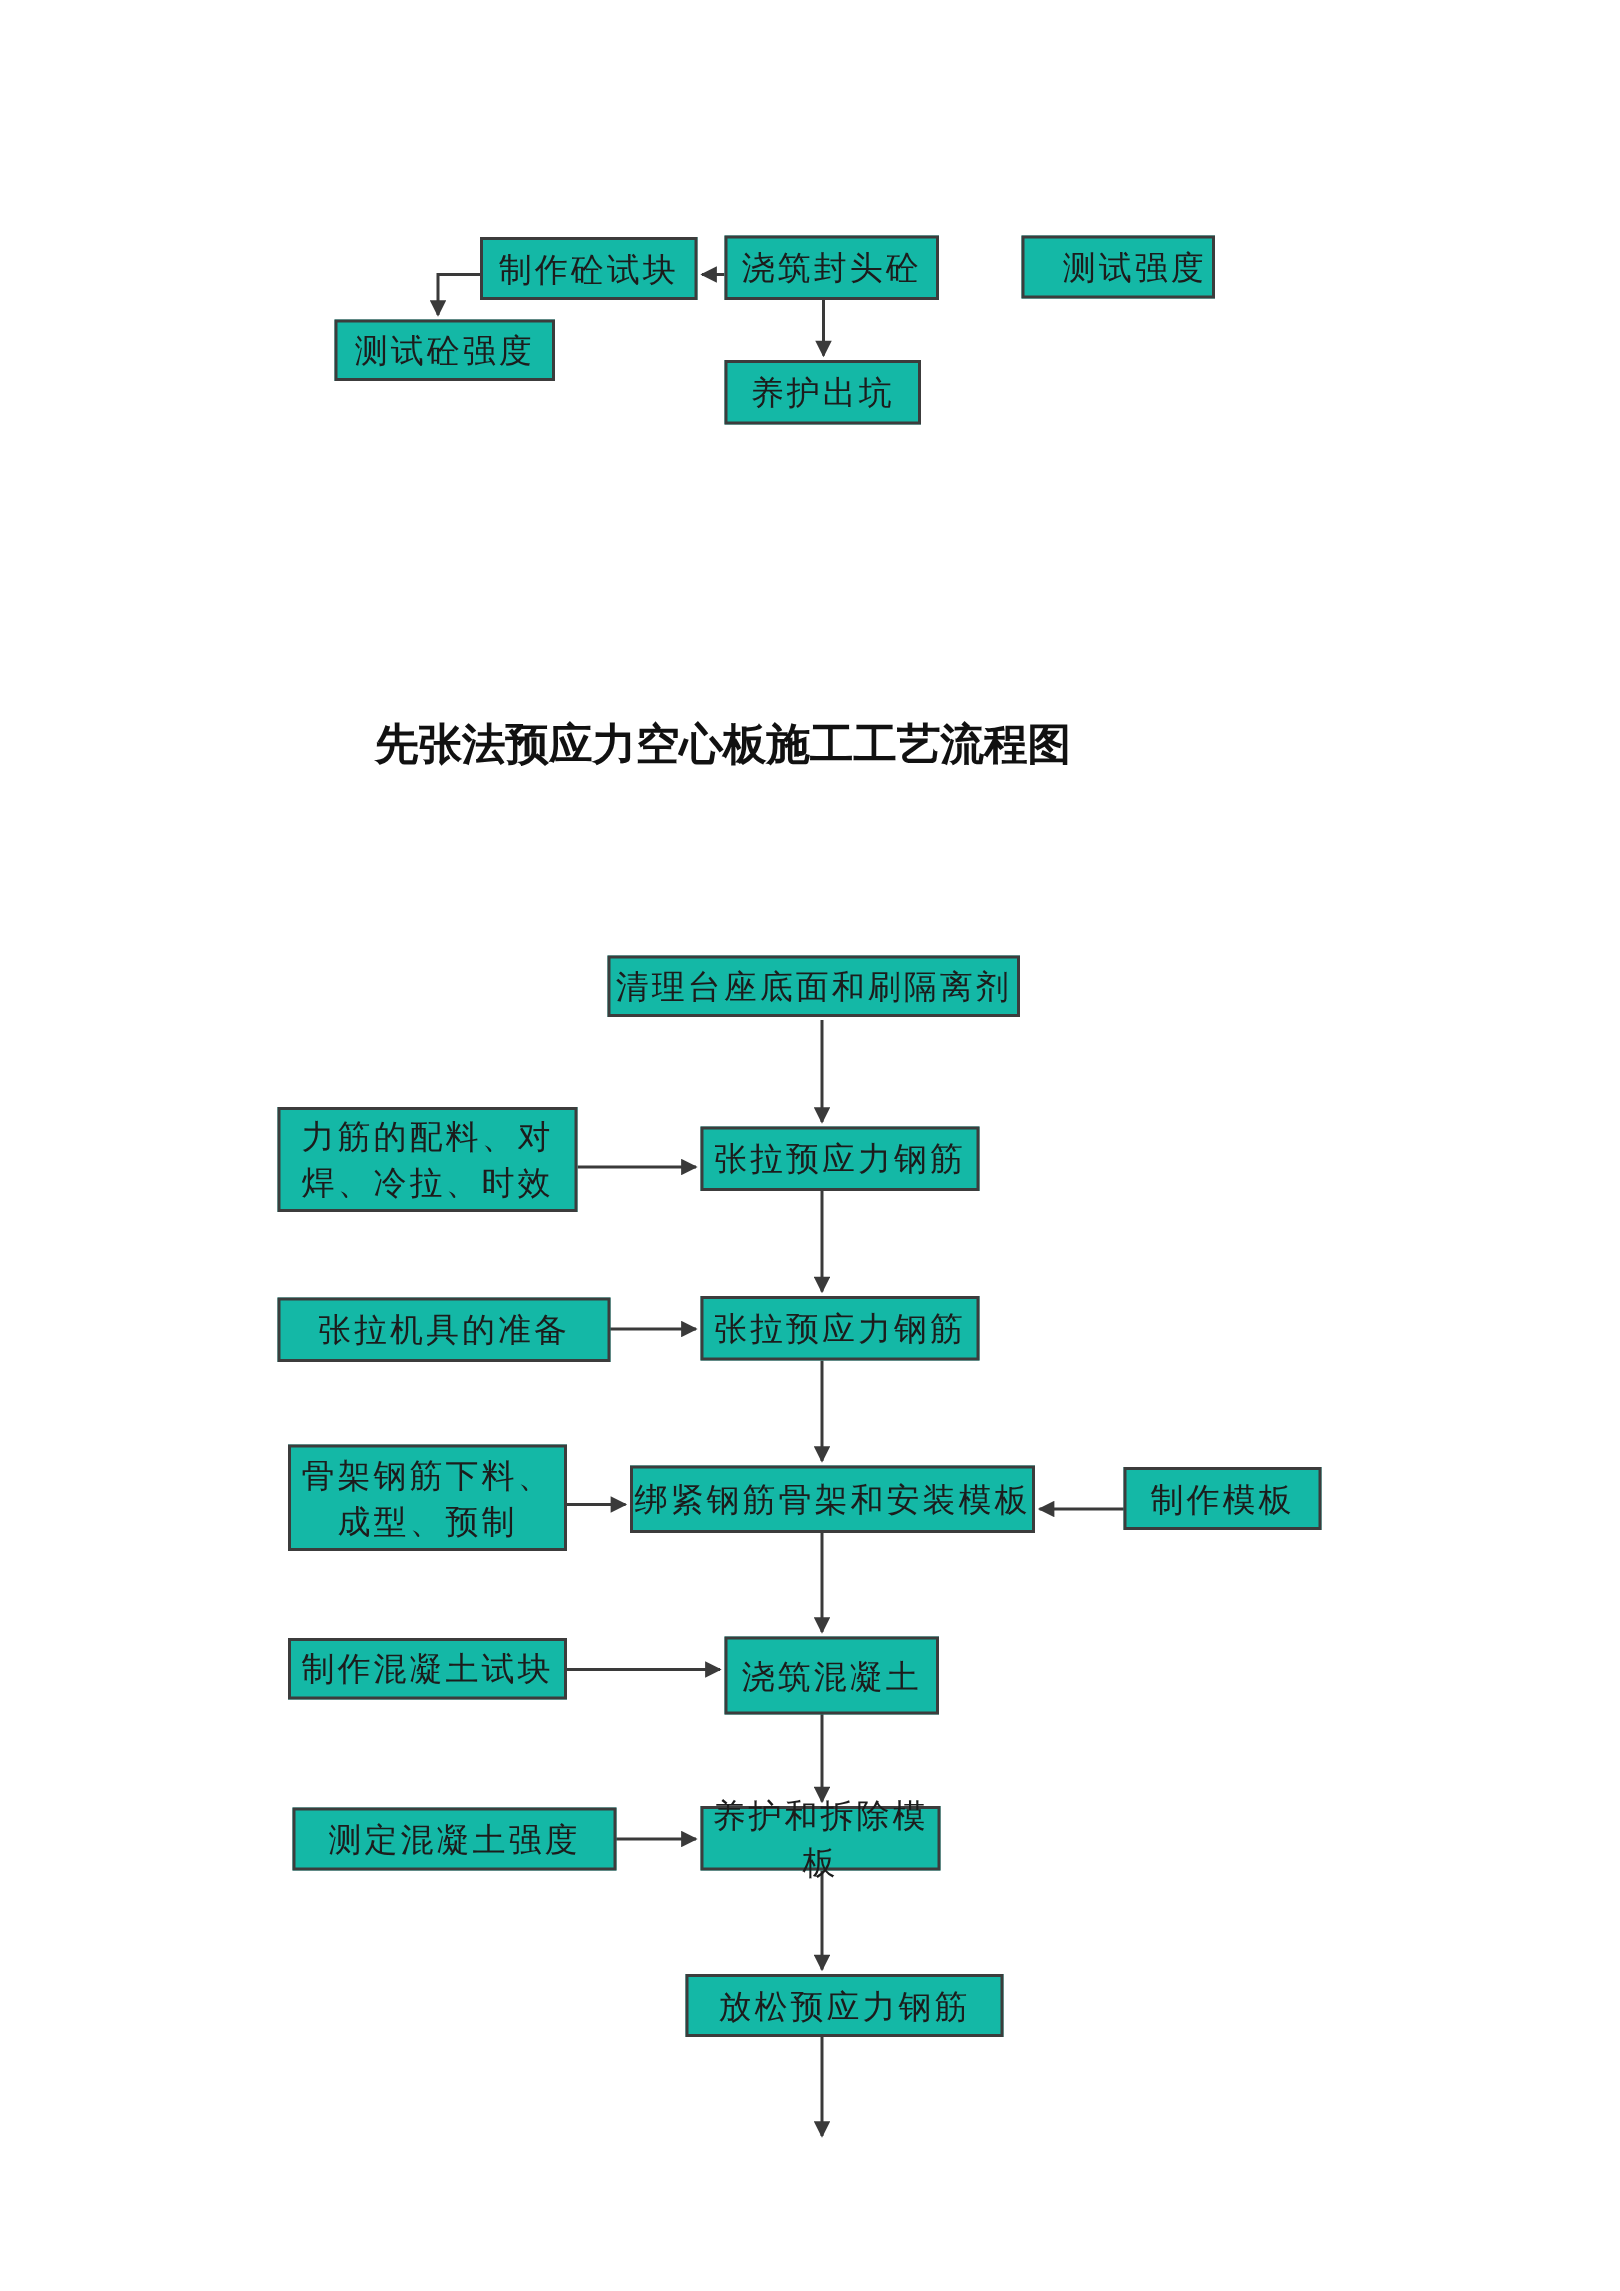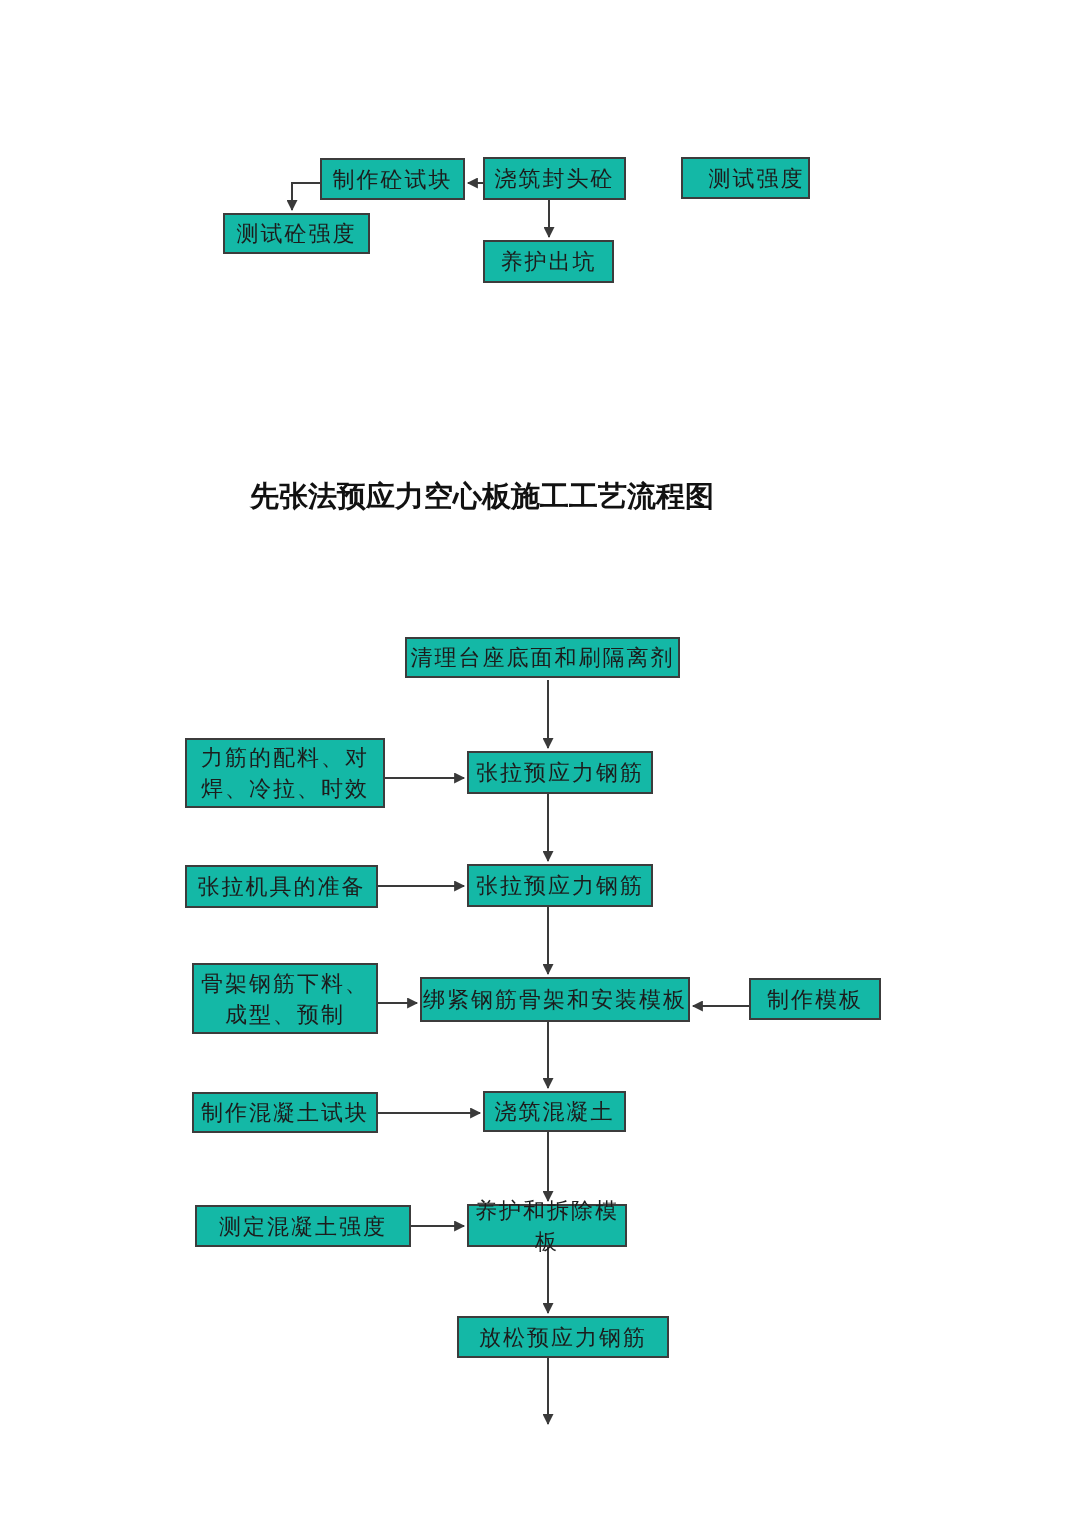--- a/index.html
+++ b/index.html
@@ -60,26 +60,26 @@
   <div class="node" style="left:681px;top:157px;width:129px;height:42px;padding-left:22px;">测试强度</div>
   <div class="node" style="left:223px;top:213px;width:147px;height:41px;">测试砼强度</div>
   <div class="node" style="left:483px;top:240px;width:131px;height:43px;">养护出坑</div>
 
   <div class="title">先张法预应力空心板施工工艺流程图</div>
 
   <div class="node" style="left:405px;top:637px;width:275px;height:41px;">清理台座底面和刷隔离剂</div>
   <div class="node" style="left:467px;top:751px;width:186px;height:43px;">张拉预应力钢筋</div>
   <div class="node" style="left:467px;top:864px;width:186px;height:43px;">张拉预应力钢筋</div>
   <div class="node" style="left:420px;top:977px;width:270px;height:45px;">绑紧钢筋骨架和安装模板</div>
-  <div class="node" style="left:483px;top:1091px;width:143px;height:41px;">浇筑混凝土</div>
+  <div class="node" style="left:483px;top:1091px;width:143px;height:52px;">浇筑混凝土</div>
   <div class="node" style="left:467px;top:1204px;width:160px;height:43px;">养护和拆除模板</div>
   <div class="node" style="left:457px;top:1316px;width:212px;height:42px;">放松预应力钢筋</div>
 
   <div class="node" style="left:185px;top:738px;width:200px;height:70px;">力筋的配料、对
 焊、冷拉、时效</div>
-  <div class="node" style="left:185px;top:865px;width:193px;height:43px;">张拉机具的准备</div>
+  <div class="node" style="left:185px;top:865px;width:222px;height:43px;">张拉机具的准备</div>
   <div class="node" style="left:192px;top:963px;width:186px;height:71px;">骨架钢筋下料、
 成型、预制</div>
   <div class="node" style="left:192px;top:1092px;width:186px;height:41px;">制作混凝土试块</div>
   <div class="node" style="left:195px;top:1205px;width:216px;height:42px;">测定混凝土强度</div>
   <div class="node" style="left:749px;top:978px;width:132px;height:42px;">制作模板</div>
 
 </div>
 
 </body></html>

